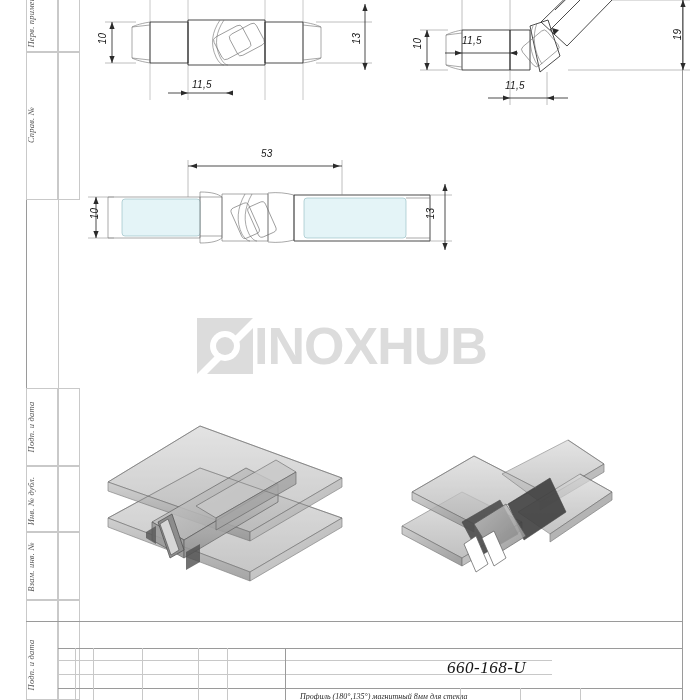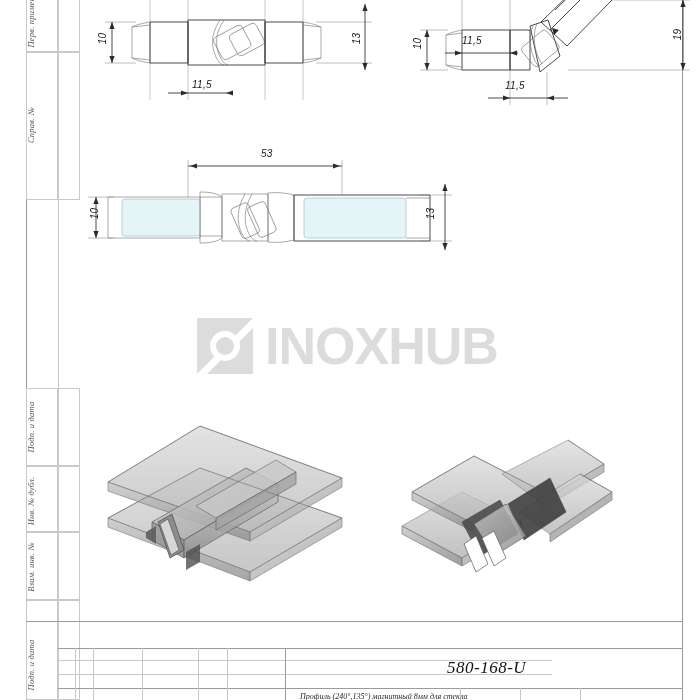--- a/index.html
+++ b/index.html
@@ -33,21 +33,21 @@
   .dimtxt.rot{transform-origin:center center;transform:rotate(-90deg);}
 
   svg{position:absolute;overflow:visible;}
   .ln{stroke:#2b2b2b;stroke-width:.85;fill:none;}
   .ln-thin{stroke:#6e6e6e;stroke-width:.6;fill:none;}
   .ln-ext{stroke:#8a8a8a;stroke-width:.55;fill:none;}
   .ln-ctr{stroke:#9a9a9a;stroke-width:.55;fill:none;}
   .glass{fill:#e4f4f7;stroke:#8fb9bf;stroke-width:.6;}
 
   
-  .wm{position:absolute;display:flex;align-items:center;gap:12px;text-align:right;}
+  .wm{position:absolute;display:flex;align-items:center;gap:1px;text-align:right;}
   .wm-mark{width:56px;height:56px;position:relative;}
   .wm-txt{font-family:"Liberation Sans",sans-serif;font-weight:bold;
           font-size:52px;letter-spacing:-1px;color:#dcdcdc;line-height:1;}
   .partno{position:absolute;font-style:italic;font-size:17px;
           font-family:"Liberation Serif",serif;color:#141414;letter-spacing:.5px;
           white-space:nowrap;}
   .tbtxt{position:absolute;font-style:italic;font-size:8px;
          font-family:"Liberation Serif",serif;color:#2a2a2a;white-space:nowrap;}
 </style>
 </head>
@@ -331,17 +331,17 @@
   <div class="vline" style="left:93px;top:648px;height:52px;"></div>
   <div class="vline" style="left:142px;top:648px;height:52px;"></div>
   <div class="vline" style="left:198px;top:648px;height:52px;"></div>
   <div class="vline" style="left:227px;top:648px;height:52px;"></div>
   <div class="vline dark" style="left:285px;top:648px;height:52px;"></div>
   <div class="vline" style="left:460px;top:688px;height:12px;"></div>
   <div class="vline" style="left:520px;top:688px;height:12px;"></div>
   <div class="vline" style="left:580px;top:688px;height:12px;"></div>
   <div class="vline dark" style="left:682px;top:621px;height:79px;"></div>
 
-  <div class="partno" style="left:447px;top:658px;">580-168-U</div>
-
-  <div class="tbtxt" style="left:300px;top:692px;">Профиль (240°,135°) магнитный 8мм для стекла</div>
+  <div class="partno" style="left:447px;top:658px;">660-168-U</div>
+
+  <div class="tbtxt" style="left:300px;top:692px;">Профиль (180°,135°) магнитный 8мм для стекла</div>
 
 </div>
 
 </body></html>

